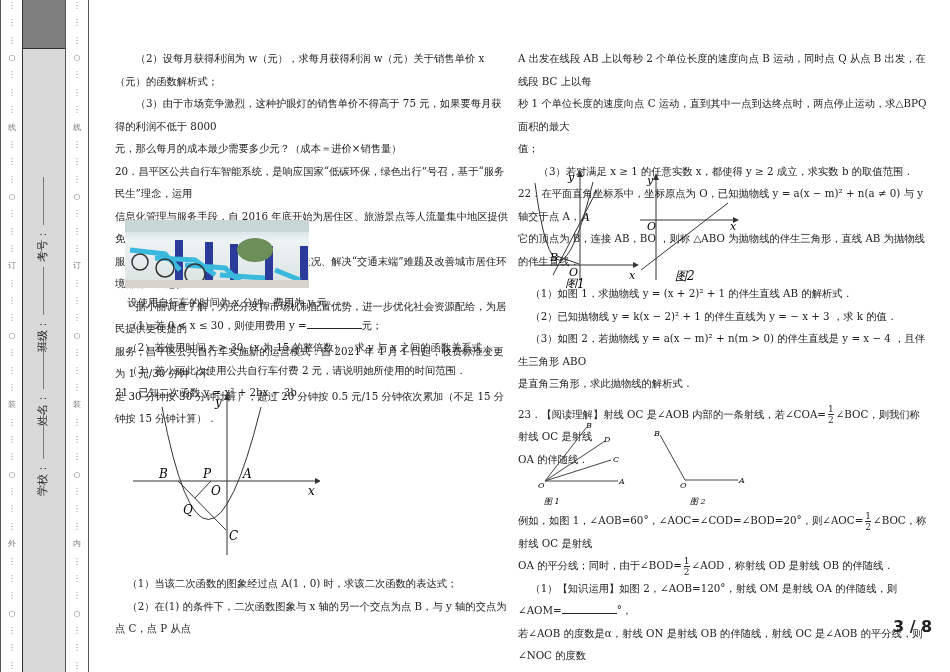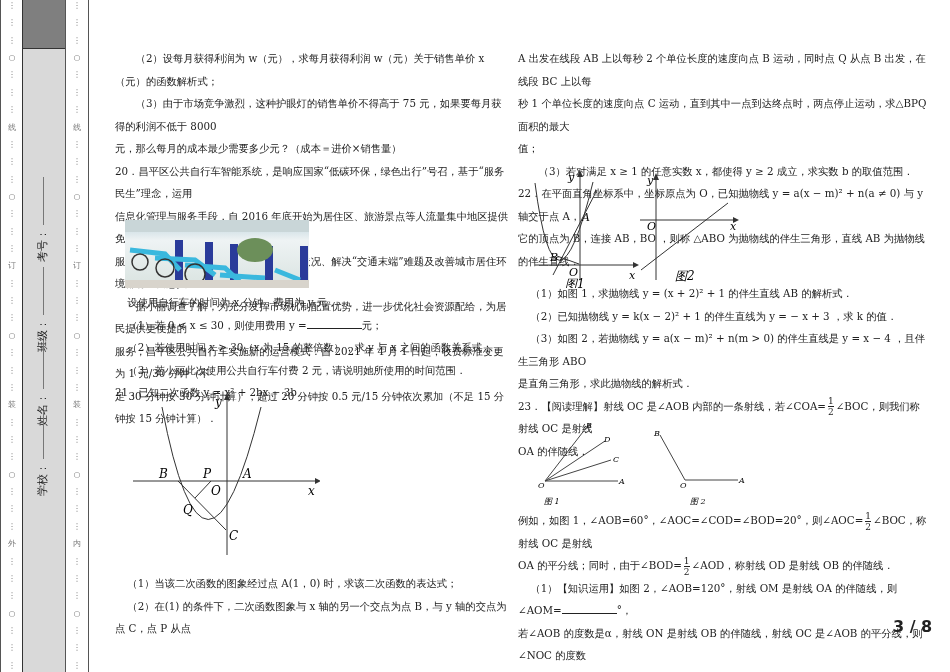--- a/index.html
+++ b/index.html
@@ -225,21 +225,21 @@
   <text x="205" y="62" font-size="11">x</text>
   <text x="122" y="62" font-size="11">O</text>
   <text x="150" y="112" font-size="12" font-style="normal">图2</text>
 </svg>
 
 <div class="col" style="left:518px;top:282px;width:410px;">
   <p class="ind1">（1）如图 1，求抛物线 y = (x + 2)² + 1 的伴生直线 AB 的解析式．</p>
   <p class="ind1">（2）已知抛物线 y = k(x − 2)² + 1 的伴生直线为 y = − x + 3 ，求 k 的值．</p>
   <p class="ind1">（3）如图 2，若抛物线 y = a(x − m)² + n(m &gt; 0) 的伴生直线是 y = x − 4 ，且伴生三角形 ABO</p>
   <p>是直角三角形，求此抛物线的解析式．</p>
-  <p style="margin-top:0;"><span>23．【阅读理解】射线 OC 是∠AOB 内部的一条射线，若∠COA=</span><span class="frac"><span class="n">1</span><span>2</span></span><span>∠BOC，则我们称射线 OC 是射线</span></p>
+  <p style="margin-top:8px;"><span>23．【阅读理解】射线 OC 是∠AOB 内部的一条射线，若∠COA=</span><span class="frac"><span class="n">1</span><span>2</span></span><span>∠BOC，则我们称射线 OC 是射线</span></p>
   <p>OA 的伴随线．</p>
 </div>
 
 <svg class="fig" style="left:530px;top:420px;" width="220" height="90" viewBox="0 0 220 90">
   <line x1="15" y1="61" x2="88" y2="61" stroke="#444"></line>
   <line x1="15" y1="61" x2="56" y2="8" stroke="#444"></line>
   <line x1="15" y1="61" x2="75" y2="21" stroke="#444"></line>
   <line x1="15" y1="61" x2="81" y2="40" stroke="#444"></line>
   <text x="8" y="68" font-size="8">O</text>
   <text x="89" y="64" font-size="8">A</text>

